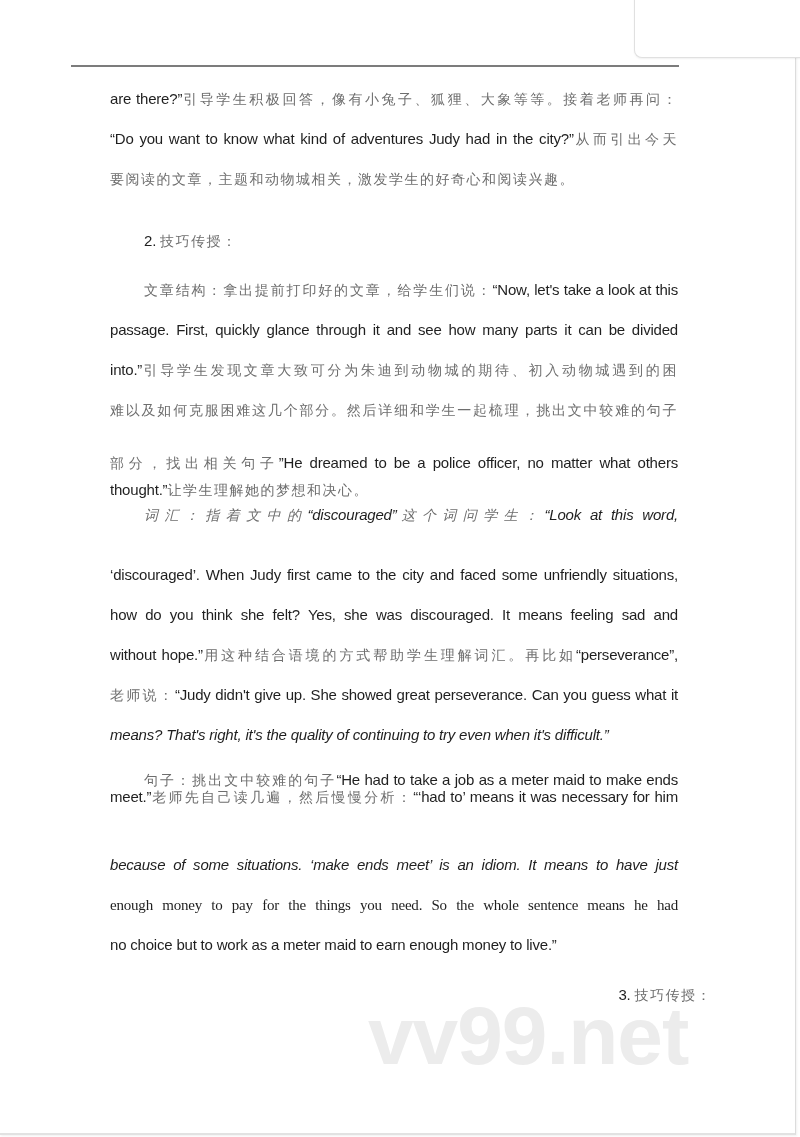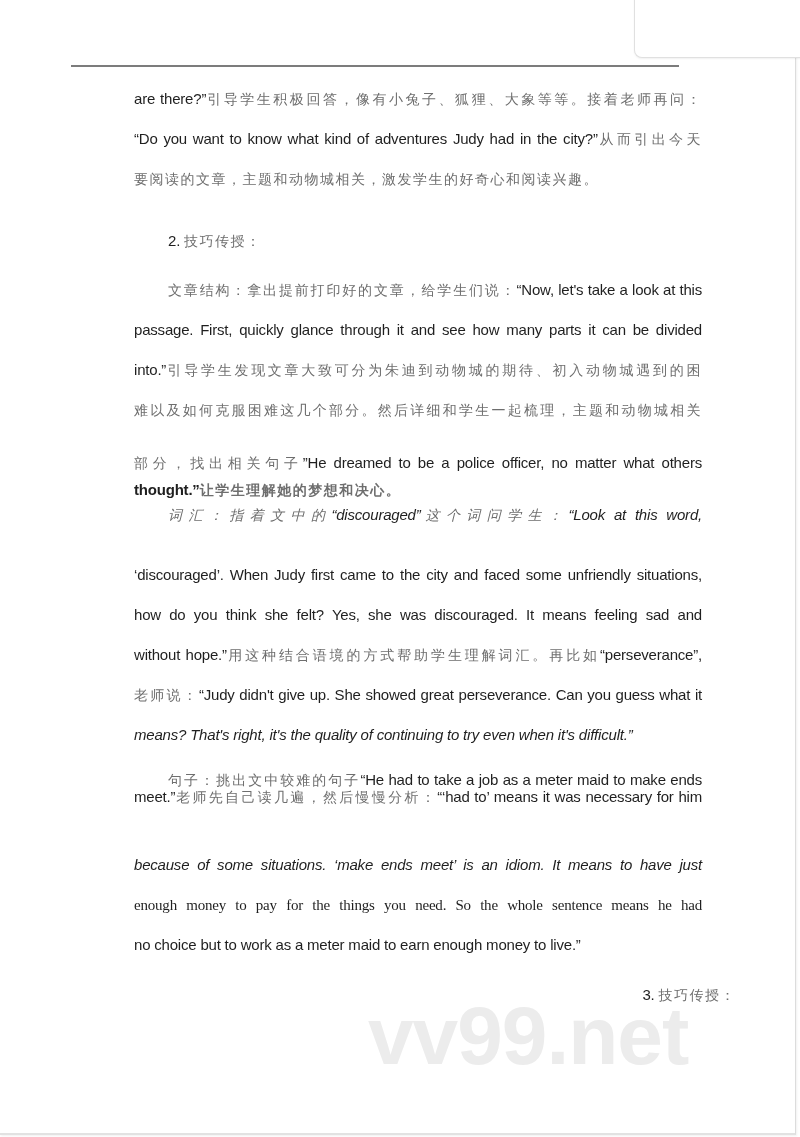--- a/index.html
+++ b/index.html
@@ -58,21 +58,20 @@
       width: 568px;
     }
     .line {
       position: absolute;
       left: 0;
       width: 568px;
       font-size: 15px;
       line-height: 22px;
       white-space: nowrap;
       color: #1f1f1f;
-      margin-left: 24px;
     }
     .justify {
       text-align: justify;
       text-align-last: justify;
     }
     .zh {
       color: #6e6e6e;
       letter-spacing: 1.5px;
       font-family: "DejaVu Sans", sans-serif;
       font-size: 14px;
@@ -102,23 +101,23 @@
   <div class="header-rule" style="left:71px; width:608px;"></div>
 
   <div class="content" id="doc-body">
       <div class="line justify" style="top: 0px;"><span class="en">are  there?”</span><span class="zh">引导学生积极回答，像有小兔子、狐狸、大象等等。接着老师再问：</span></div>
       <div class="line justify" style="top: 40px;"><span class="en">“Do you want to know what kind of adventures Judy had in the city?”</span><span class="zh">从而引出今天</span></div>
       <div class="line" style="top: 80px;"><span class="zh">要阅读的文章，主题和动物城相关，激发学生的好奇心和阅读兴趣。</span></div>
       <div class="line" style="top: 142px; padding-left: 34px;"><span class="en">2. </span><span class="zh">技巧传授：</span></div>
       <div class="line indent justify" style="top: 191px;"><span class="zh">文章结构：拿出提前打印好的文章，给学生们说：</span><span class="en">“Now, let's take a look at this</span></div>
       <div class="line justify" style="top: 231px;"><span class="en">passage. First, quickly glance through it and see how many parts it can be divided</span></div>
       <div class="line justify" style="top: 271px;"><span class="en">into.”</span><span class="zh">引导学生发现文章大致可分为朱迪到动物城的期待、初入动物城遇到的困</span></div>
-      <div class="line justify" style="top: 311px;"><span class="zh">难以及如何克服困难这几个部分。然后详细和学生一起梳理，主题和动物城相关</span></div>
+      <div class="line justify" style="top: 311px;"><span class="zh">难以及如何克服困难这几个部分。然后详细和学生一起梳理，挑出文中较难的句子</span></div>
       <div class="line justify" style="top: 364px;"><span class="zh">部分，找出相关句子</span><span class="en">”He dreamed to be a police officer, no matter what others</span></div>
-      <div class="line" style="top: 391px; font-weight: bold;"><span class="en">thought.”</span><span class="zh">让学生理解她的梦想和决心。</span></div>
+      <div class="line" style="top: 391px;"><span class="en">thought.”</span><span class="zh">让学生理解她的梦想和决心。</span></div>
       <div class="line indent justify" style="top: 416px; font-style: italic;"><span class="zh">词汇：指着文中的</span><span class="en">“discouraged”</span><span class="zh">这个词问学生：</span><span class="en">“Look  at  this  word,</span></div>
       <div class="line justify" style="top: 476px;"><span class="en">‘discouraged’. When Judy first came to the city and faced some unfriendly situations,</span></div>
       <div class="line justify" style="top: 516px;"><span class="en">how do you think she felt? Yes, she was discouraged. It means feeling sad and</span></div>
       <div class="line justify" style="top: 556px;"><span class="en">without hope.”</span><span class="zh">用这种结合语境的方式帮助学生理解词汇。再比如</span><span class="en">“perseverance”,</span></div>
       <div class="line justify" style="top: 596px;"><span class="zh">老师说：</span><span class="en">“Judy didn't give up. She showed great perseverance. Can you guess what it</span></div>
       <div class="line" style="top: 636px; font-style: italic;"><span class="en">means? That's right, it's the quality of continuing to try even when it's difficult.”</span></div>
       <div class="line indent justify" style="top: 681px;"><span class="zh">句子：挑出文中较难的句子</span><span class="en">“He had to take a job as a meter maid to make ends</span></div>
       <div class="line justify" style="top: 698px;"><span class="en">meet.”</span><span class="zh">老师先自己读几遍，然后慢慢分析：</span><span class="en">“‘had to’ means it was necessary for him</span></div>
       <div class="line justify" style="top: 766px; font-style: italic;"><span class="en">because of some situations. ‘make ends meet’ is an idiom. It means to have just</span></div>
       <div class="line justify" style="top: 806px; font-family: Liberation Serif, serif;"><span class="en">enough money to pay for the things you need. So the whole sentence means he had</span></div>

